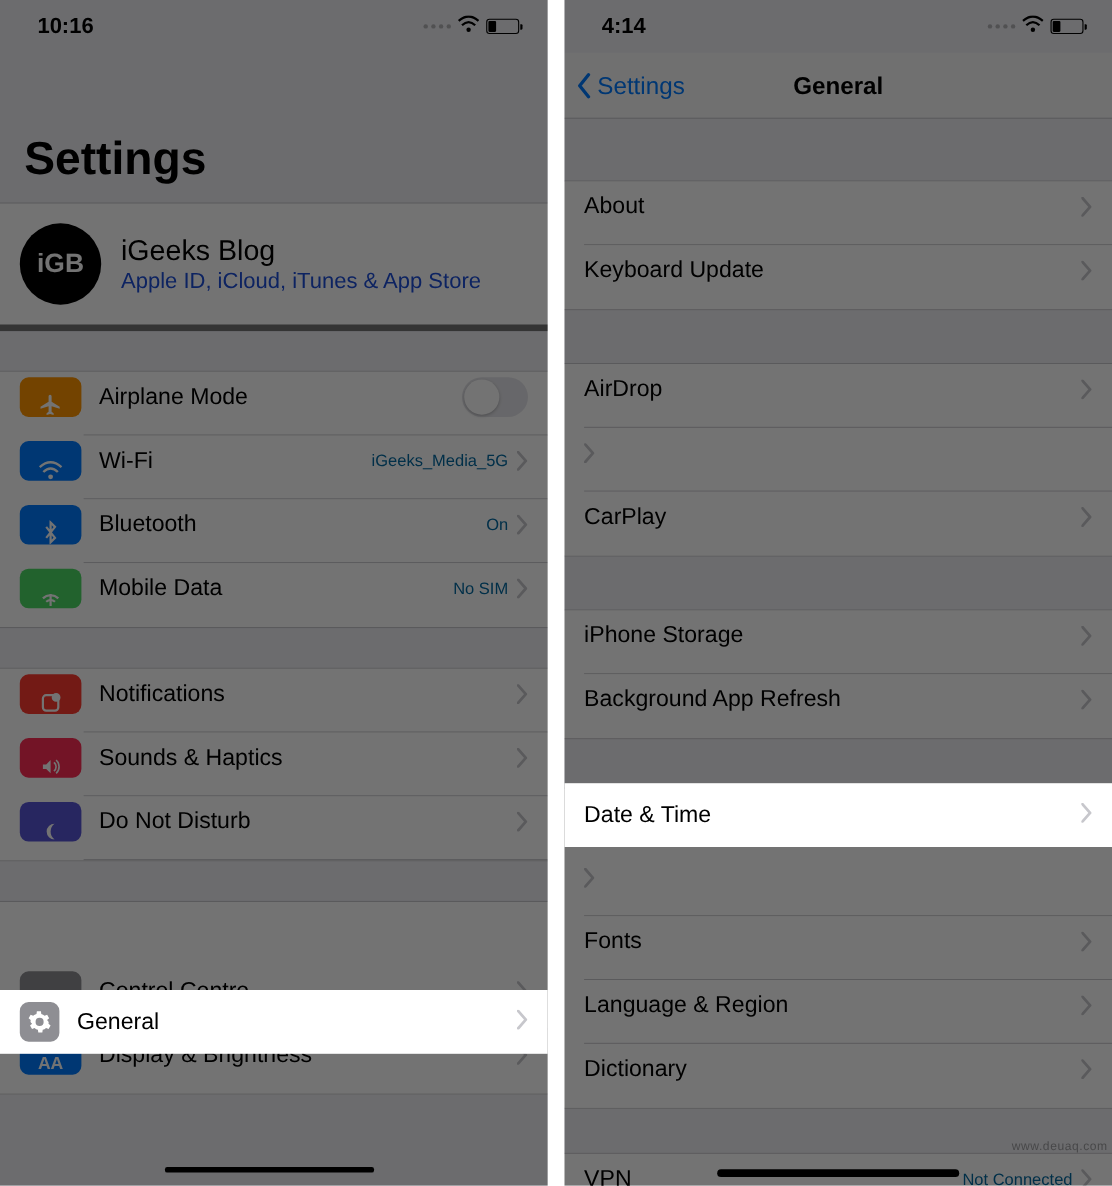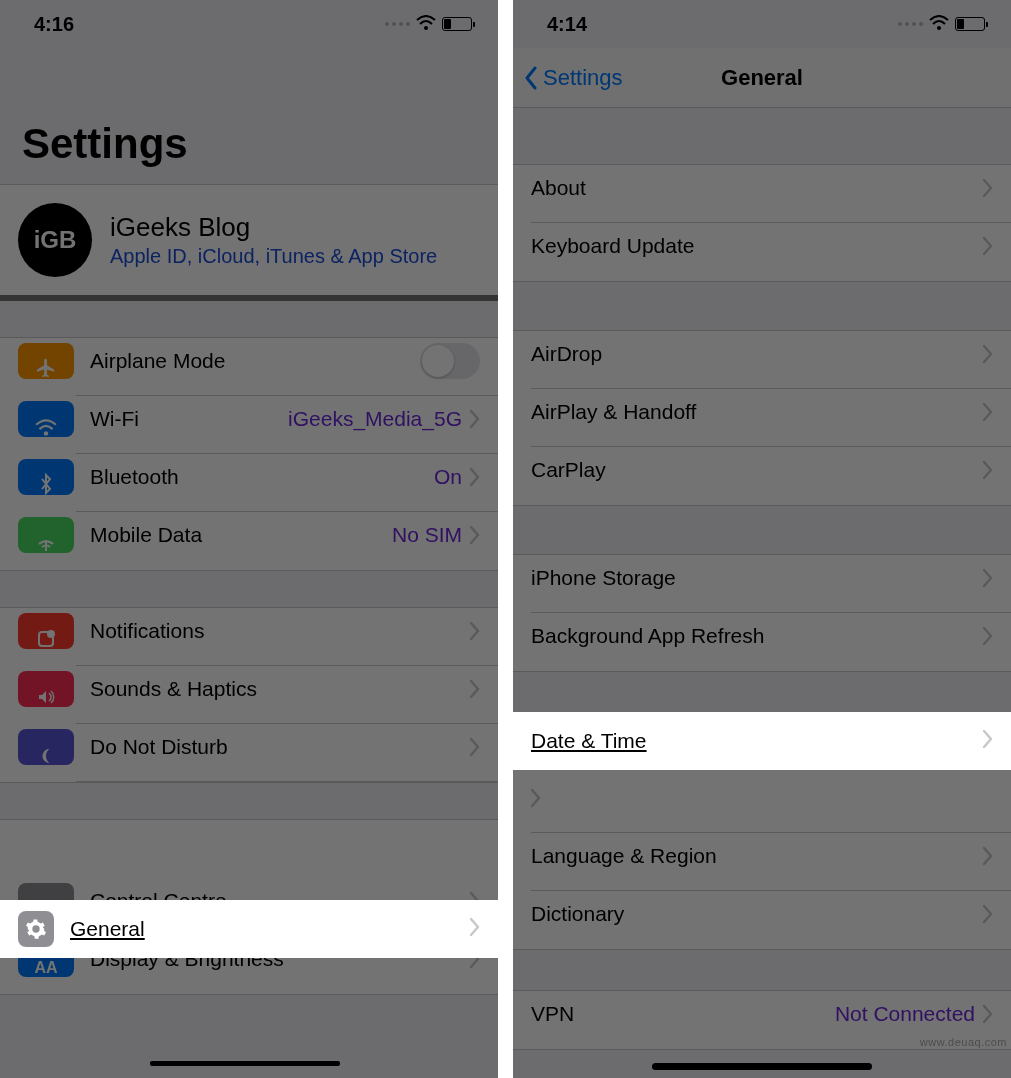--- a/index.html
+++ b/index.html
@@ -133,22 +133,22 @@
     flex-shrink: 0;
     color: #fff;
   }
   .row.with-icon .sep { left: 76px; }
   .row .label {
     font-size: 21px;
     color: #000;
     flex: 1;
   }
   .row .value {
-    font-size: 21px;
-    color: #6d28d9;
+    font-size: 15px;
+    color: #0369a1;
     margin-right: 8px;
   }
   .row .chev {
     color: #c7c7cc;
     display: flex;
     align-items: center;
   }
   .row .chev svg { width: 10px; height: 18px; }
   .row .toggle {
     width: 60px; height: 36px; border-radius: 18px; background: #e5e5ea;
@@ -186,21 +186,20 @@
   
   .hl {
     position: absolute;
     left: 0;
     width: 100%;
     background: #fff;
     z-index: 60;
     display: flex;
     align-items: center;
     padding: 0 18px;
-    text-decoration: underline;
   }
   .hl .icon {
     width: 36px; height: 36px; border-radius: 8px; margin-right: 16px;
     display: flex; align-items: center; justify-content: center;
     background: #8e8e93; color: #fff;
   }
   .hl .label { font-size: 21px; color: #000; flex: 1; }
   .hl .chev { color: #c7c7cc; }
   .hl .chev svg { width: 10px; height: 18px; }
 
@@ -244,21 +243,21 @@
     <g id="wifi">
       <path d="M1 5 Q10 -3 19 5" stroke="currentColor" stroke-width="2" fill="none"></path>
       <path d="M4 9 Q10 3 16 9" stroke="currentColor" stroke-width="2" fill="none"></path>
       <circle cx="10" cy="13" r="2" fill="currentColor"></circle>
     </g>
   </defs>
 </svg>
 
 <div class="phone left">
   <div class="status-bar">
-    <span>4:16</span>
+    <span>10:16</span>
     <div class="status-right">
       <span class="dots">
           <span></span>
           <span></span>
           <span></span>
           <span></span>
         </span>
       <span class="wifi-icon"><svg viewBox="0 0 20 16">
             <use href="#wifi"></use>
           </svg></span>
@@ -500,21 +499,20 @@
     <div class="row">
       <span class="label">AirDrop</span>
       <span class="chev">
           <svg viewBox="0 0 10 18">
             <use href="#chev-right"></use>
           </svg>
         </span>
       <span class="sep"></span>
     </div>
     <div class="row">
-      <span class="label">AirPlay &amp; Handoff</span>
       <span class="chev">
           <svg viewBox="0 0 10 18">
             <use href="#chev-right"></use>
           </svg>
         </span>
       <span class="sep"></span>
     </div>
     <div class="row no-sep">
       <span class="label">CarPlay</span>
       <span class="chev">
@@ -545,20 +543,29 @@
           </svg>
         </span>
     </div>
   </div>
 
   <div style="height:44px"></div>
 
   <div class="section">
     <div class="row" style="height:58px"></div>
     <div class="row">
+      <span class="chev">
+          <svg viewBox="0 0 10 18">
+            <use href="#chev-right"></use>
+          </svg>
+        </span>
+      <span class="sep"></span>
+    </div>
+    <div class="row">
+      <span class="label">Fonts</span>
       <span class="chev">
           <svg viewBox="0 0 10 18">
             <use href="#chev-right"></use>
           </svg>
         </span>
       <span class="sep"></span>
     </div>
     <div class="row">
       <span class="label">Language &amp; Region</span>
       <span class="chev">

